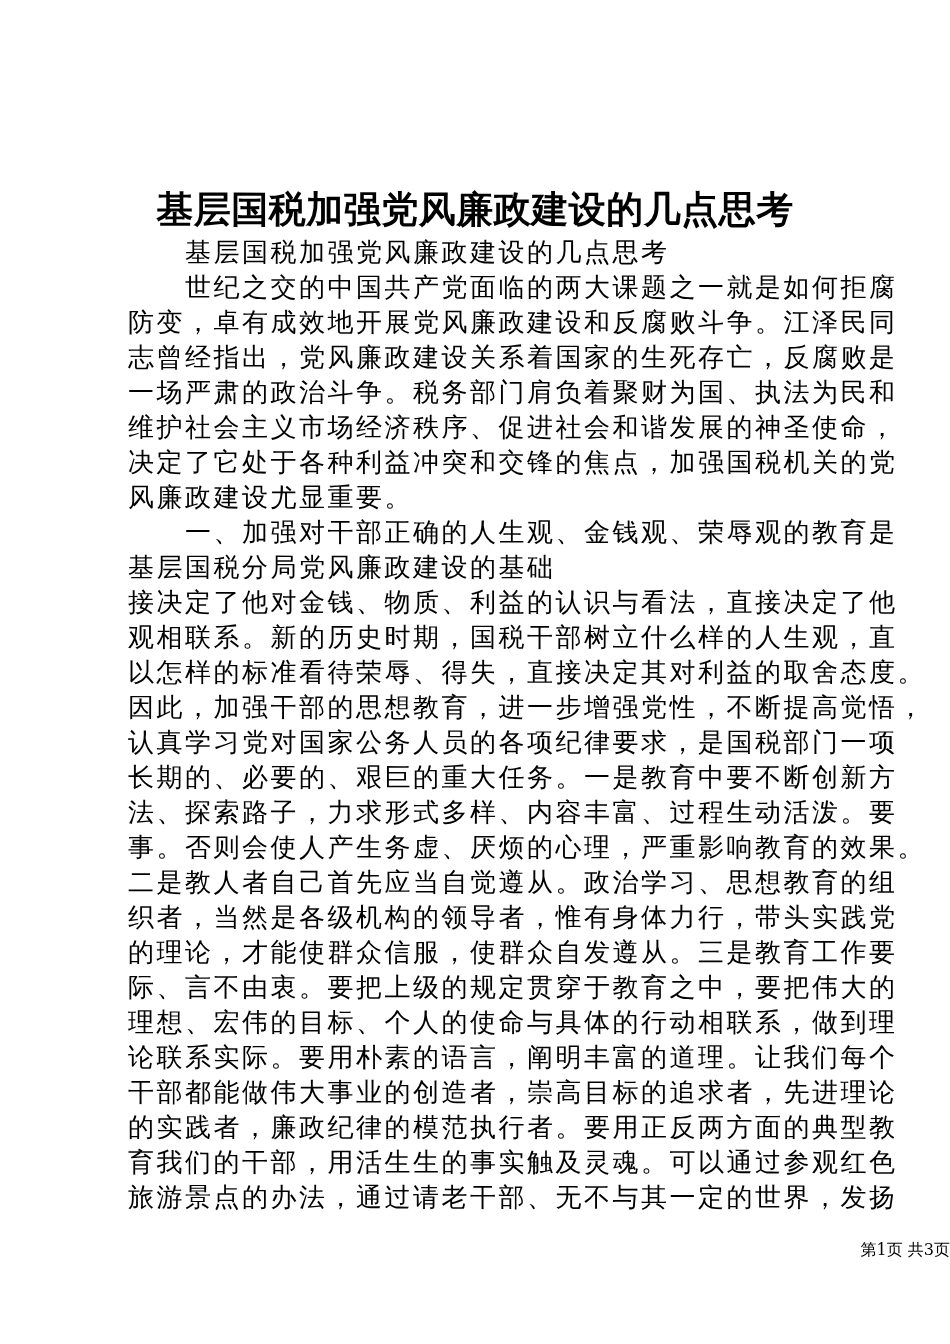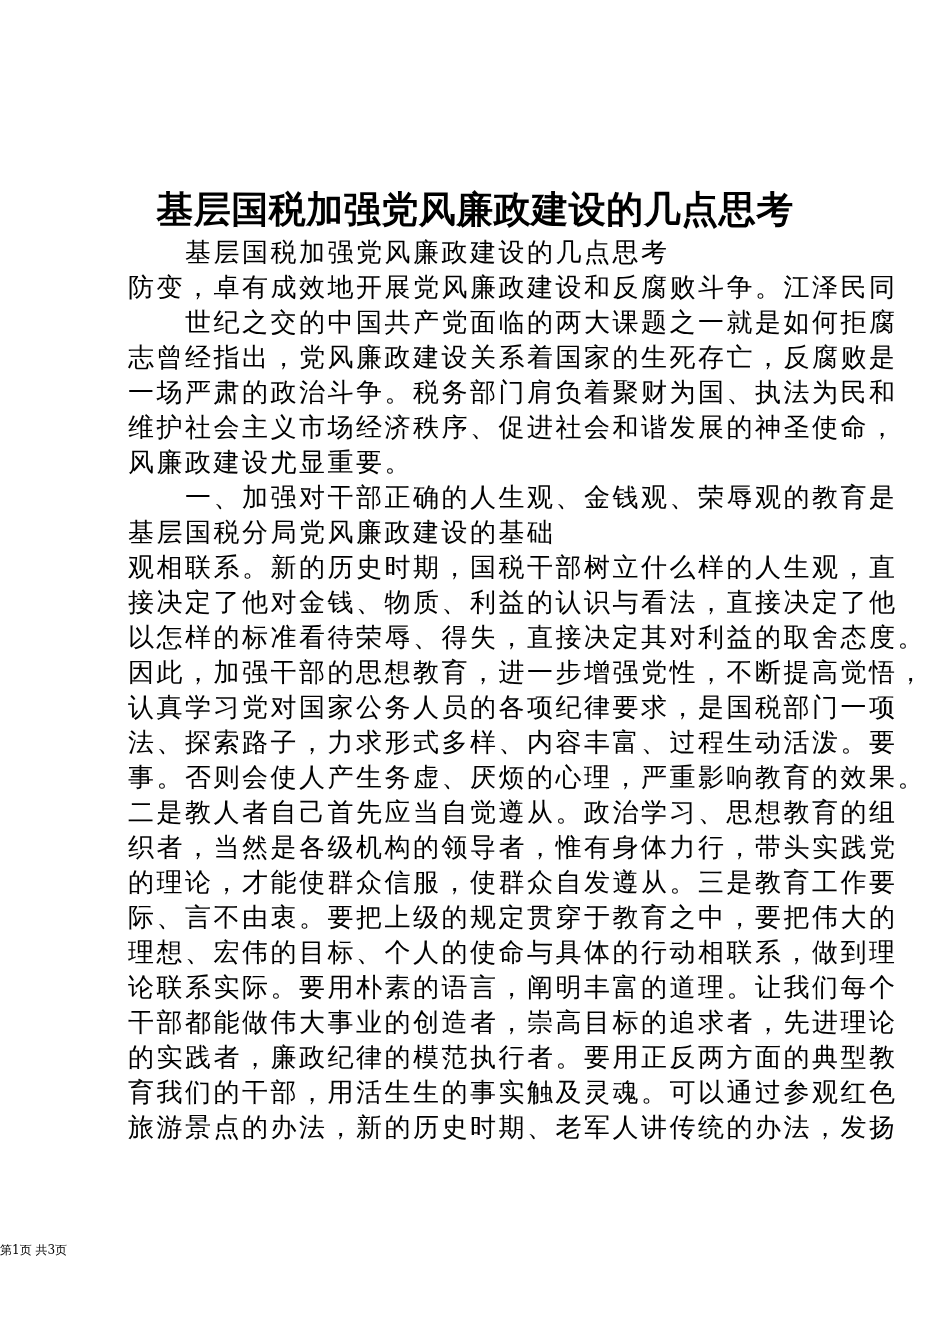--- a/index.html
+++ b/index.html
@@ -5,52 +5,54 @@
     html, body { margin: 0; padding: 0; background: #ffffff; }
     body { width: 950px; height: 1344px; position: relative; overflow: hidden;
            font-family: "DejaVu Serif", "Liberation Serif", serif; color: #000; }
     .page { position: absolute; left: 0; top: 0; width: 950px; height: 1344px; background: #fff; }
     .title { position: absolute; left: 0; width: 950px; top: 186px; text-align: center;
              font-family: "DejaVu Sans", "Liberation Sans", sans-serif; font-weight: bold;
              font-size: 37px; line-height: 48px; letter-spacing: 0.5px; }
     .body { position: absolute; left: 128px; top: 235px; width: 710px; }
     .line { height: 35px; line-height: 35px; font-size: 26px; white-space: nowrap;
             letter-spacing: 2.5px; overflow: visible; }
-    .footer { position: absolute; left: 0; width: 950px; top: 1240px; text-align: left;
-              font-size: 12px; line-height: 20px; }
+    .footer { position: absolute; left: 0; width: 950px; top: 1240px; text-align: right;
+              font-size: 16px; line-height: 20px; }
   </style>
 </head>
 <body>
 
 <div class="page">
   <div class="title">基层国税加强党风廉政建设的几点思考</div>
 
   <div class="body">
     <div class="line">　　基层国税加强党风廉政建设的几点思考</div>
+    <div class="line">　　世纪之交的中国共产党面临的两大课题之一就是如何拒腐</div>
     <div class="line">防变，卓有成效地开展党风廉政建设和反腐败斗争。江泽民同</div>
-    <div class="line">　　世纪之交的中国共产党面临的两大课题之一就是如何拒腐</div>
     <div class="line">志曾经指出，党风廉政建设关系着国家的生死存亡，反腐败是</div>
     <div class="line">一场严肃的政治斗争。税务部门肩负着聚财为国、执法为民和</div>
     <div class="line">维护社会主义市场经济秩序、促进社会和谐发展的神圣使命，</div>
+    <div class="line">决定了它处于各种利益冲突和交锋的焦点，加强国税机关的党</div>
     <div class="line">风廉政建设尤显重要。</div>
     <div class="line">　　一、加强对干部正确的人生观、金钱观、荣辱观的教育是</div>
     <div class="line">基层国税分局党风廉政建设的基础</div>
+    <div class="line">接决定了他对金钱、物质、利益的认识与看法，直接决定了他</div>
     <div class="line">观相联系。新的历史时期，国税干部树立什么样的人生观，直</div>
-    <div class="line">接决定了他对金钱、物质、利益的认识与看法，直接决定了他</div>
     <div class="line">以怎样的标准看待荣辱、得失，直接决定其对利益的取舍态度。</div>
     <div class="line">因此，加强干部的思想教育，进一步增强党性，不断提高觉悟，</div>
     <div class="line">认真学习党对国家公务人员的各项纪律要求，是国税部门一项</div>
+    <div class="line">长期的、必要的、艰巨的重大任务。一是教育中要不断创新方</div>
     <div class="line">法、探索路子，力求形式多样、内容丰富、过程生动活泼。要</div>
     <div class="line">事。否则会使人产生务虚、厌烦的心理，严重影响教育的效果。</div>
     <div class="line">二是教人者自己首先应当自觉遵从。政治学习、思想教育的组</div>
     <div class="line">织者，当然是各级机构的领导者，惟有身体力行，带头实践党</div>
     <div class="line">的理论，才能使群众信服，使群众自发遵从。三是教育工作要</div>
     <div class="line">际、言不由衷。要把上级的规定贯穿于教育之中，要把伟大的</div>
     <div class="line">理想、宏伟的目标、个人的使命与具体的行动相联系，做到理</div>
     <div class="line">论联系实际。要用朴素的语言，阐明丰富的道理。让我们每个</div>
     <div class="line">干部都能做伟大事业的创造者，崇高目标的追求者，先进理论</div>
     <div class="line">的实践者，廉政纪律的模范执行者。要用正反两方面的典型教</div>
     <div class="line">育我们的干部，用活生生的事实触及灵魂。可以通过参观红色</div>
-    <div class="line">旅游景点的办法，新的历史时期、老军人讲传统的办法，发扬</div>
+    <div class="line">旅游景点的办法，通过请老干部、无不与其一定的世界，发扬</div>
   </div>
 
   <div class="footer">第1页 共3页</div>
 </div>
 
 </body></html>

